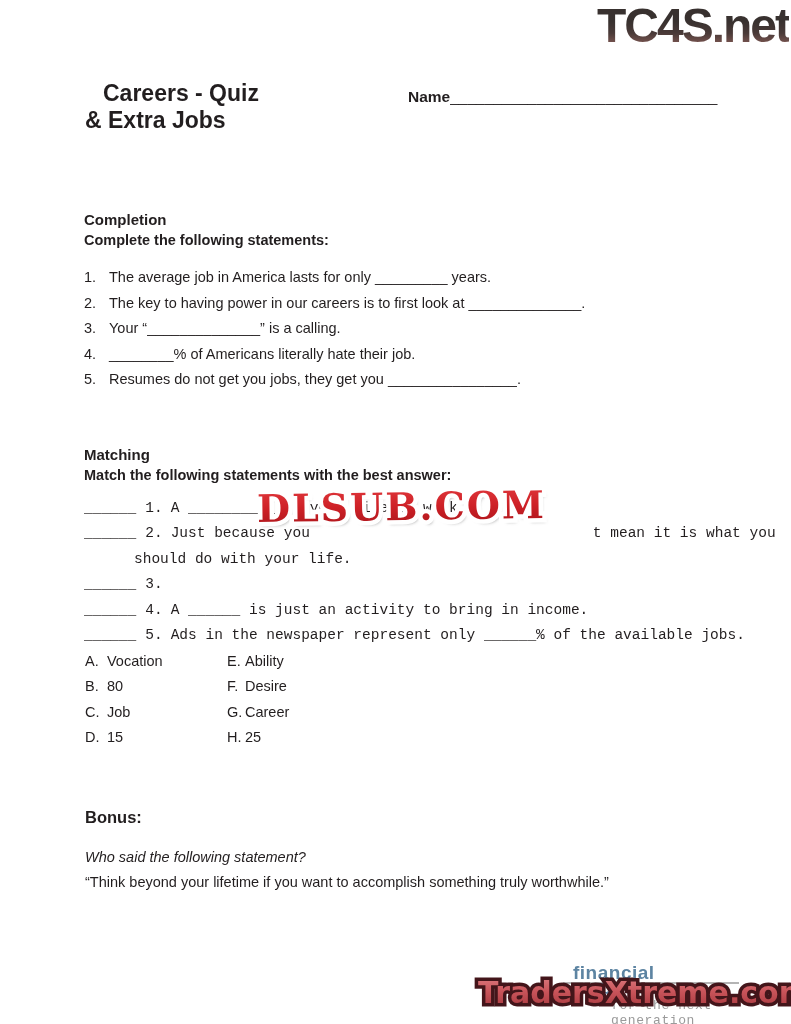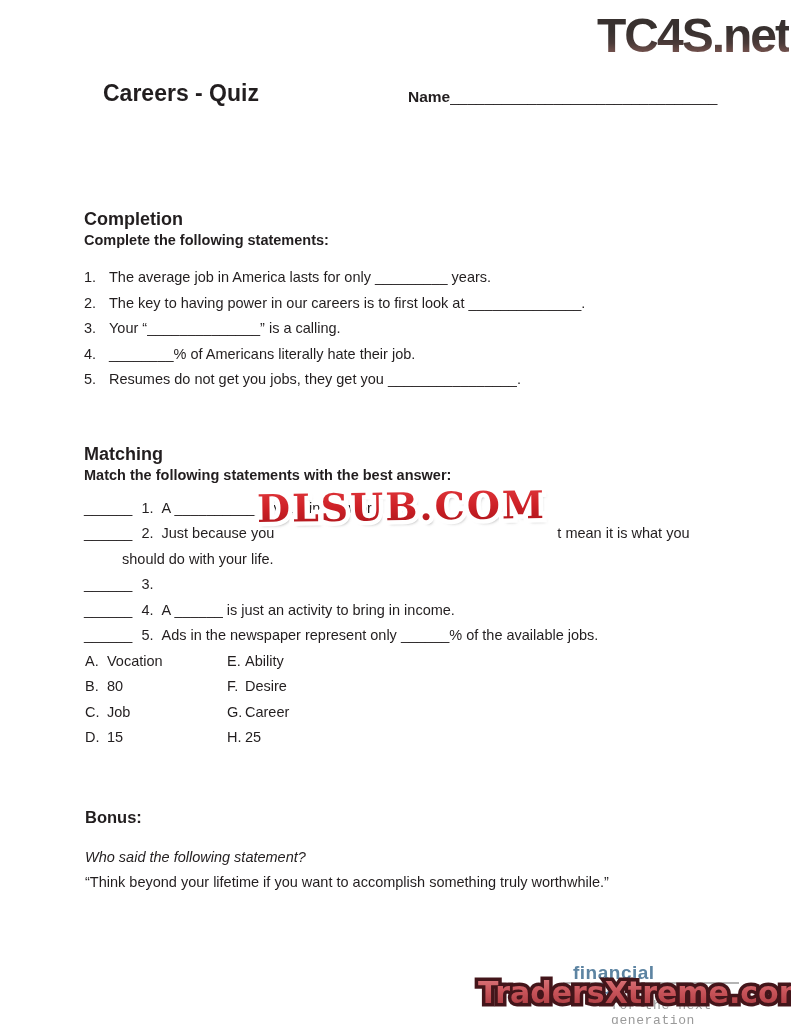--- a/index.html
+++ b/index.html
@@ -2,47 +2,47 @@
 <html><head>
 <meta charset="utf-8">
 <style>
   html,body{margin:0;padding:0;background:#fff;}
   .page{
     position:relative;width:791px;height:1024px;background:#ffffff;overflow:hidden;
     font-family:"Liberation Sans",sans-serif;color:#221e1f;
   }
   
   .tc4s{
-    position:absolute;top:12px;right:2px;
+    position:absolute;top:2px;right:2px;
     font-size:48px;font-weight:bold;letter-spacing:-2px;line-height:1;
     background:linear-gradient(180deg,#38312f 40%,#4a3a38 65%,#8a5f59 95%,#99685f 100%);
     -webkit-background-clip:text;background-clip:text;color:transparent;
     white-space:nowrap;
   }
   
   .title{position:absolute;left:85px;top:80px;font-size:23px;font-weight:bold;line-height:27px;}
   .title .t1{padding-left:18px;}
   .namefield{position:absolute;left:408px;top:88px;font-size:15.5px;white-space:nowrap;}
   .namefield .nl{font-weight:bold;}
   .namefield .nb{font-weight:normal;letter-spacing:0;}
   
   .sec{position:absolute;left:84px;font-size:14.5px;}
-  .sec-h{font-size:18px;font-weight:bold;line-height:21px;}
+  .sec-h{font-size:15px;font-weight:bold;line-height:21px;}
   .sec-sub{font-size:14.5px;font-weight:bold;line-height:17px;margin-top:2px;}
   .completion{top:209px;}
   .completion .items{margin-top:20px;}
   .c-row{display:flex;height:25.6px;white-space:nowrap;}
   .c-num{width:25px;flex:0 0 25px;}
   .matching{top:444px;}
-  .matching .items{margin-top:16px;}
+  .matching .items{margin-top:16px;font-family:Liberation Mono, monospace;}
   .m-row{display:flex;height:25.4px;white-space:nowrap;}
   .m-blank{flex:0 0 auto;margin-right:9px;}
   .m-num{flex:0 0 auto;margin-right:8px;}
   .m-gap{display:inline-block;width:283px;}
-  .m-row2{height:25.4px;margin-left:38px;white-space:nowrap;}
+  .m-row2{height:25.4px;margin-left:50px;white-space:nowrap;}
   
   .answers{position:absolute;left:85px;top:653px;font-size:14.5px;}
   .a-row{display:flex;height:25.3px;white-space:nowrap;}
   .a-l{flex:0 0 22px;}
   .a-v{flex:0 0 120px;}
   .a-l2{flex:0 0 18px;}
   
   .bonus{position:absolute;left:85px;top:807px;font-size:14.5px;}
   .b-h{font-size:16.5px;font-weight:bold;line-height:20px;}
   .b-q{margin-top:18px;line-height:25px;font-style:italic;}
@@ -71,20 +71,21 @@
 </style>
 </head>
 <body>
 
 <div class="page">
 
   <div class="tc4s">TC4S.net</div>
 
   <div class="title">
     <div class="t1">Careers  -  Quiz</div>
+    <div class="t2">&amp; Extra Jobs</div>
   </div>
 
   <div class="namefield"><span class="nl">Name</span><span class="nb">_______________________________</span></div>
 
   <div class="sec completion">
     <div class="sec-h">Completion</div>
     <div class="sec-sub">Complete the following statements:</div>
     <div class="items">
       <div class="c-row">
         <span class="c-num">1.</span>

